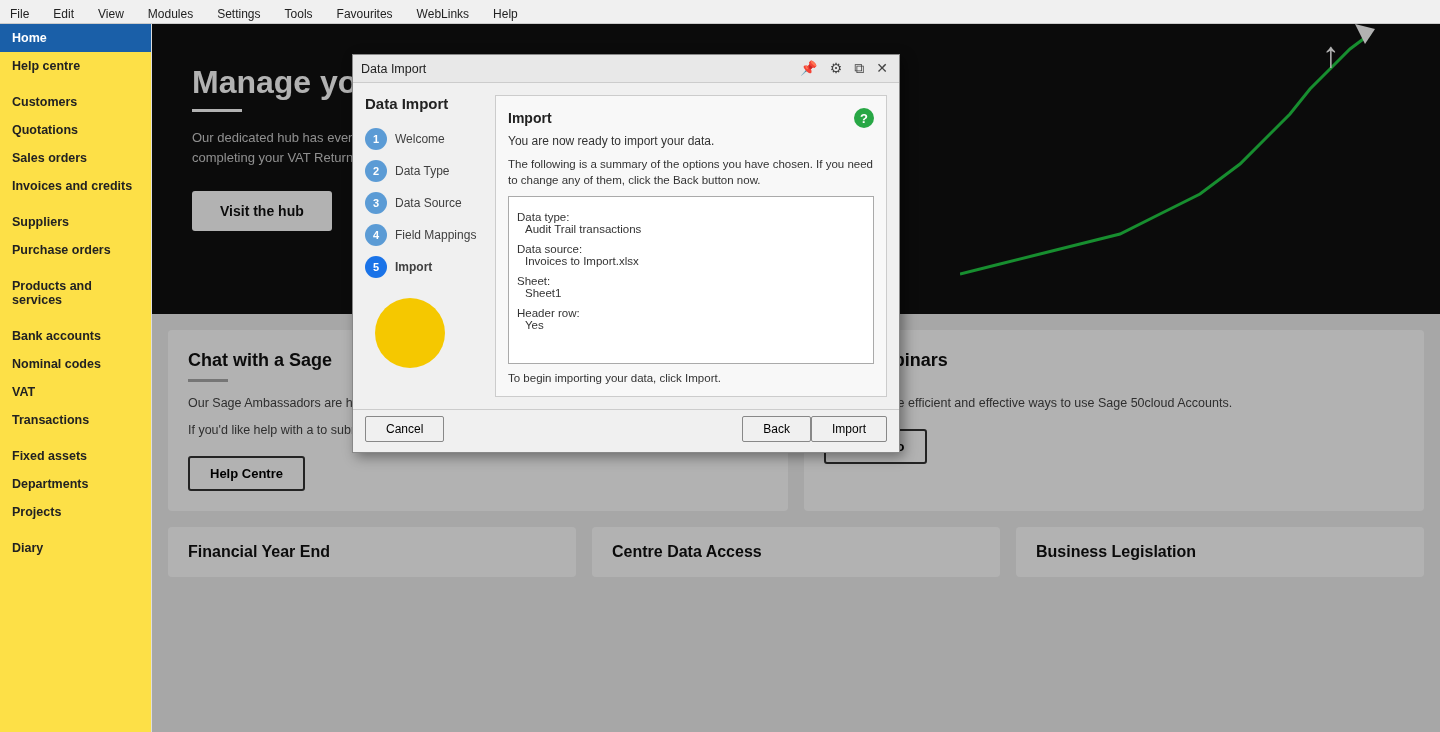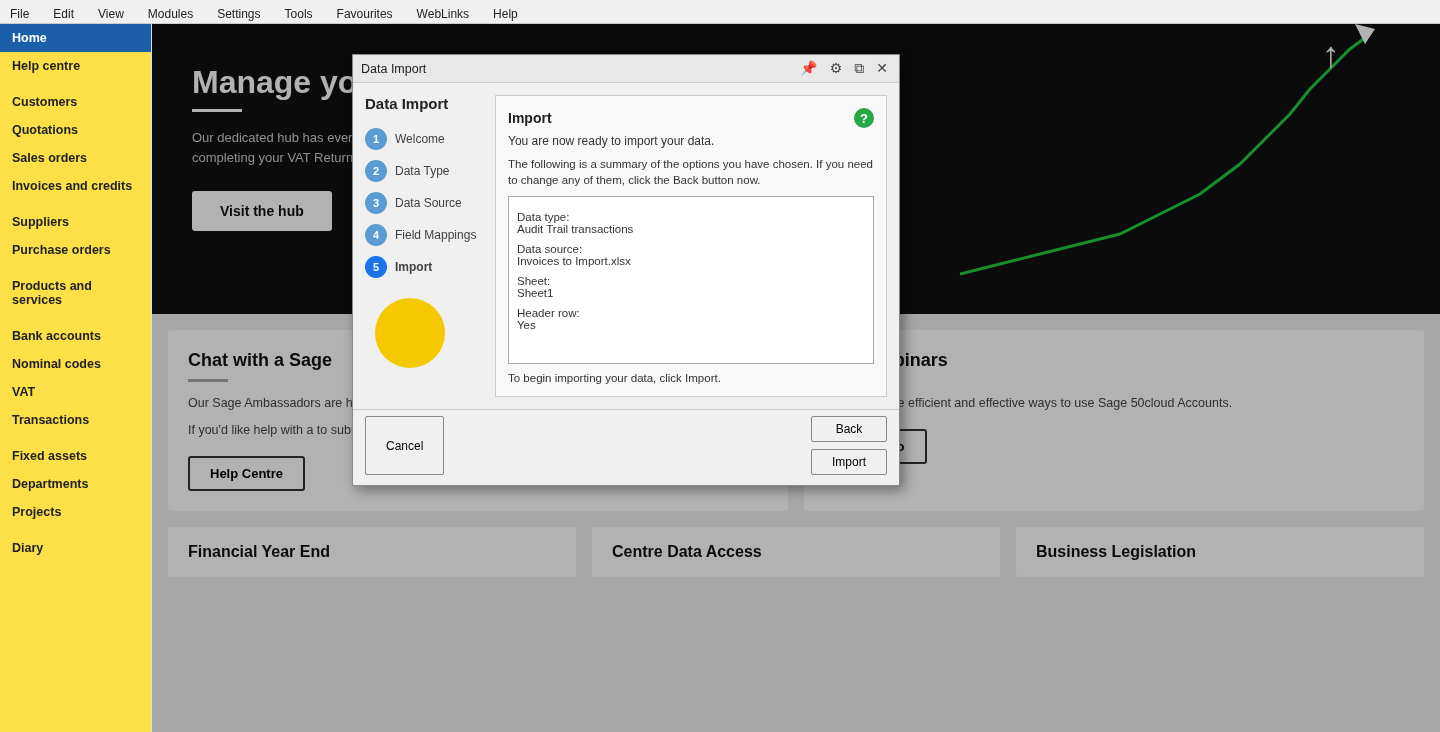--- a/index.html
+++ b/index.html
@@ -286,43 +286,42 @@
       border: 1px solid #aaa;
       background: white;
       height: 168px;
       overflow-y: scroll;
       padding: 6px 8px;
       font-size: 11.5px;
       color: #333;
       margin-bottom: 8px;
     }
     .summary-field { font-weight: 400; margin-top: 8px; }
-    .summary-value { }
+    .summary-value { margin-left: 8px; }
     .import-footer {
       font-size: 11.5px;
       color: #333;
     }
     .dialog-buttons {
       display: flex;
       justify-content: space-between;
       padding: 6px 12px 10px 12px;
       border-top: 1px solid #ccc;
     }
     .btn-cancel {
       padding: 5px 20px;
       font-size: 12px;
       background: #f0f0f0;
       border: 1px solid #888;
       cursor: pointer;
       border-radius: 2px;
     }
     .btn-group {
       display: flex;
-      gap: 7px;
-      flex-direction: column;
+      gap: 0;
     }
     .btn-back {
       padding: 5px 20px;
       font-size: 12px;
       background: #f0f0f0;
       border: 1px solid #888;
       cursor: pointer;
       border-radius: 2px;
     }
     .btn-import {

